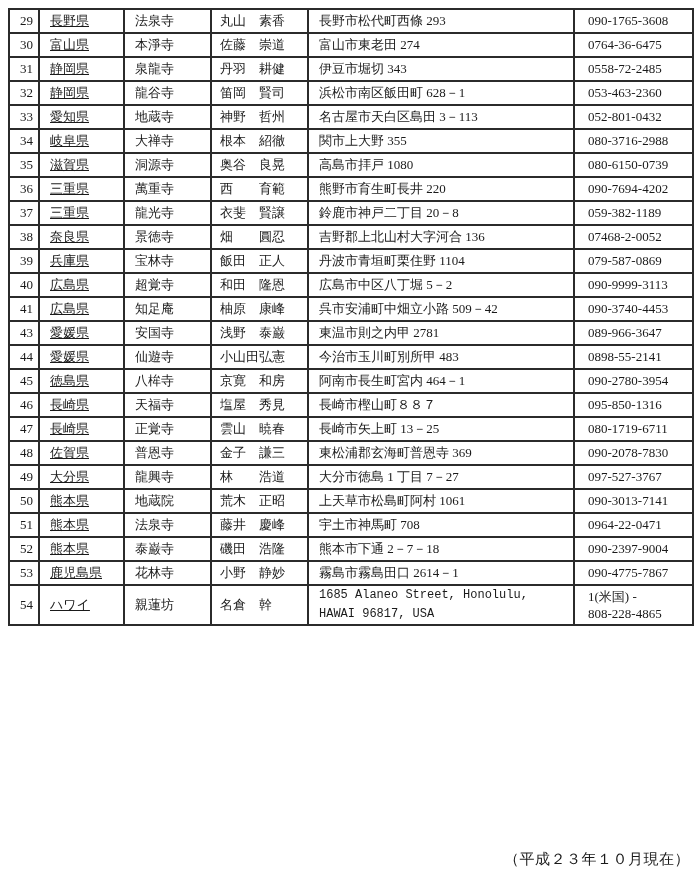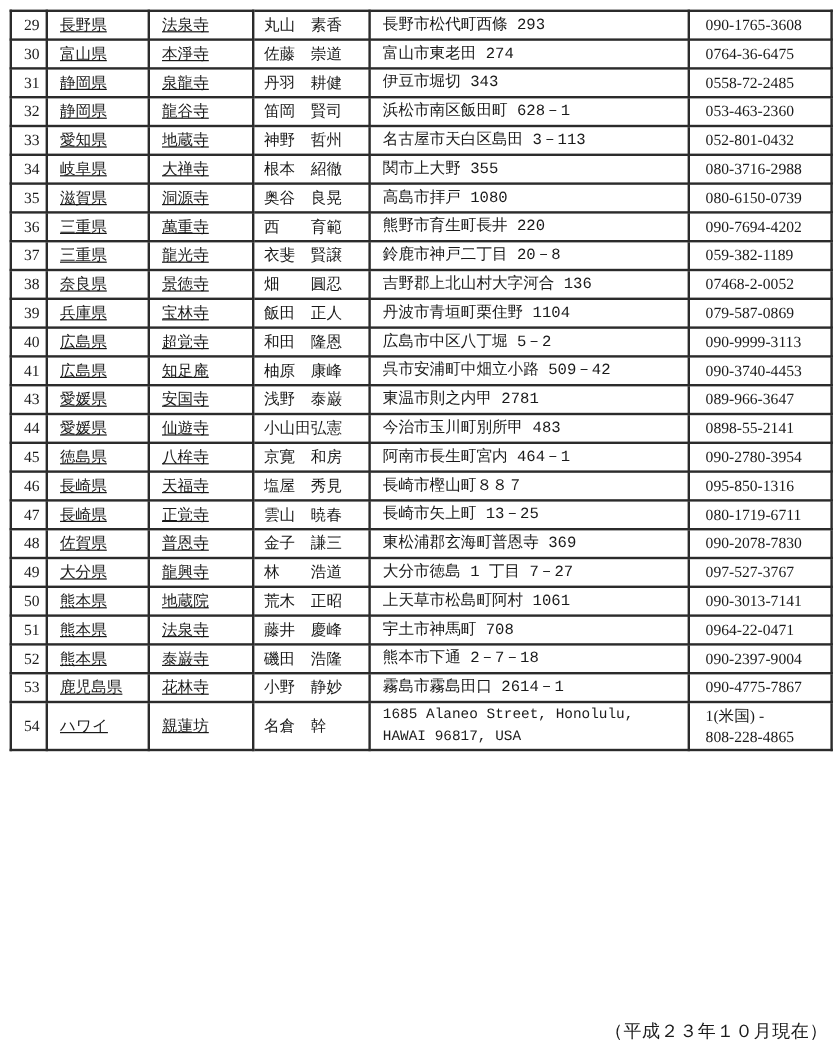--- a/index.html
+++ b/index.html
@@ -39,23 +39,23 @@
   col.w-temple { width: 87px; }
   col.w-name   { width: 97px; }
   col.w-addr   { width: 266px; }
   col.w-phone  { width: 119px; }
   td.c-no {
     text-align: right;
     padding-right: 5px;
     font-size: 13px;
   }
   td.c-pref   { padding-left: 10px; text-decoration: underline; }
-  td.c-temple { padding-left: 10px; text-decoration: underline; }
+  td.c-temple { padding-left: 10px; }
   td.c-name   { padding-left: 8px; padding-right: 2px; }
-  td.c-addr   { padding-left: 10px; padding-right: 4px; white-space: pre-line; font-family: Liberation Mono, monospace; }
+  td.c-addr   { padding-left: 10px; padding-right: 4px; white-space: pre-line; }
   td.c-phone  { padding-left: 13px; white-space: pre-line; font-size: 13.5px; }
   td.c-addr.latin {
     font-family: "Liberation Mono", "DejaVu Sans Mono", monospace;
     font-size: 12px;
     line-height: 1.6;
   }
   .footer-note {
     position: absolute;
     right: 10px;
     top: 850px;

